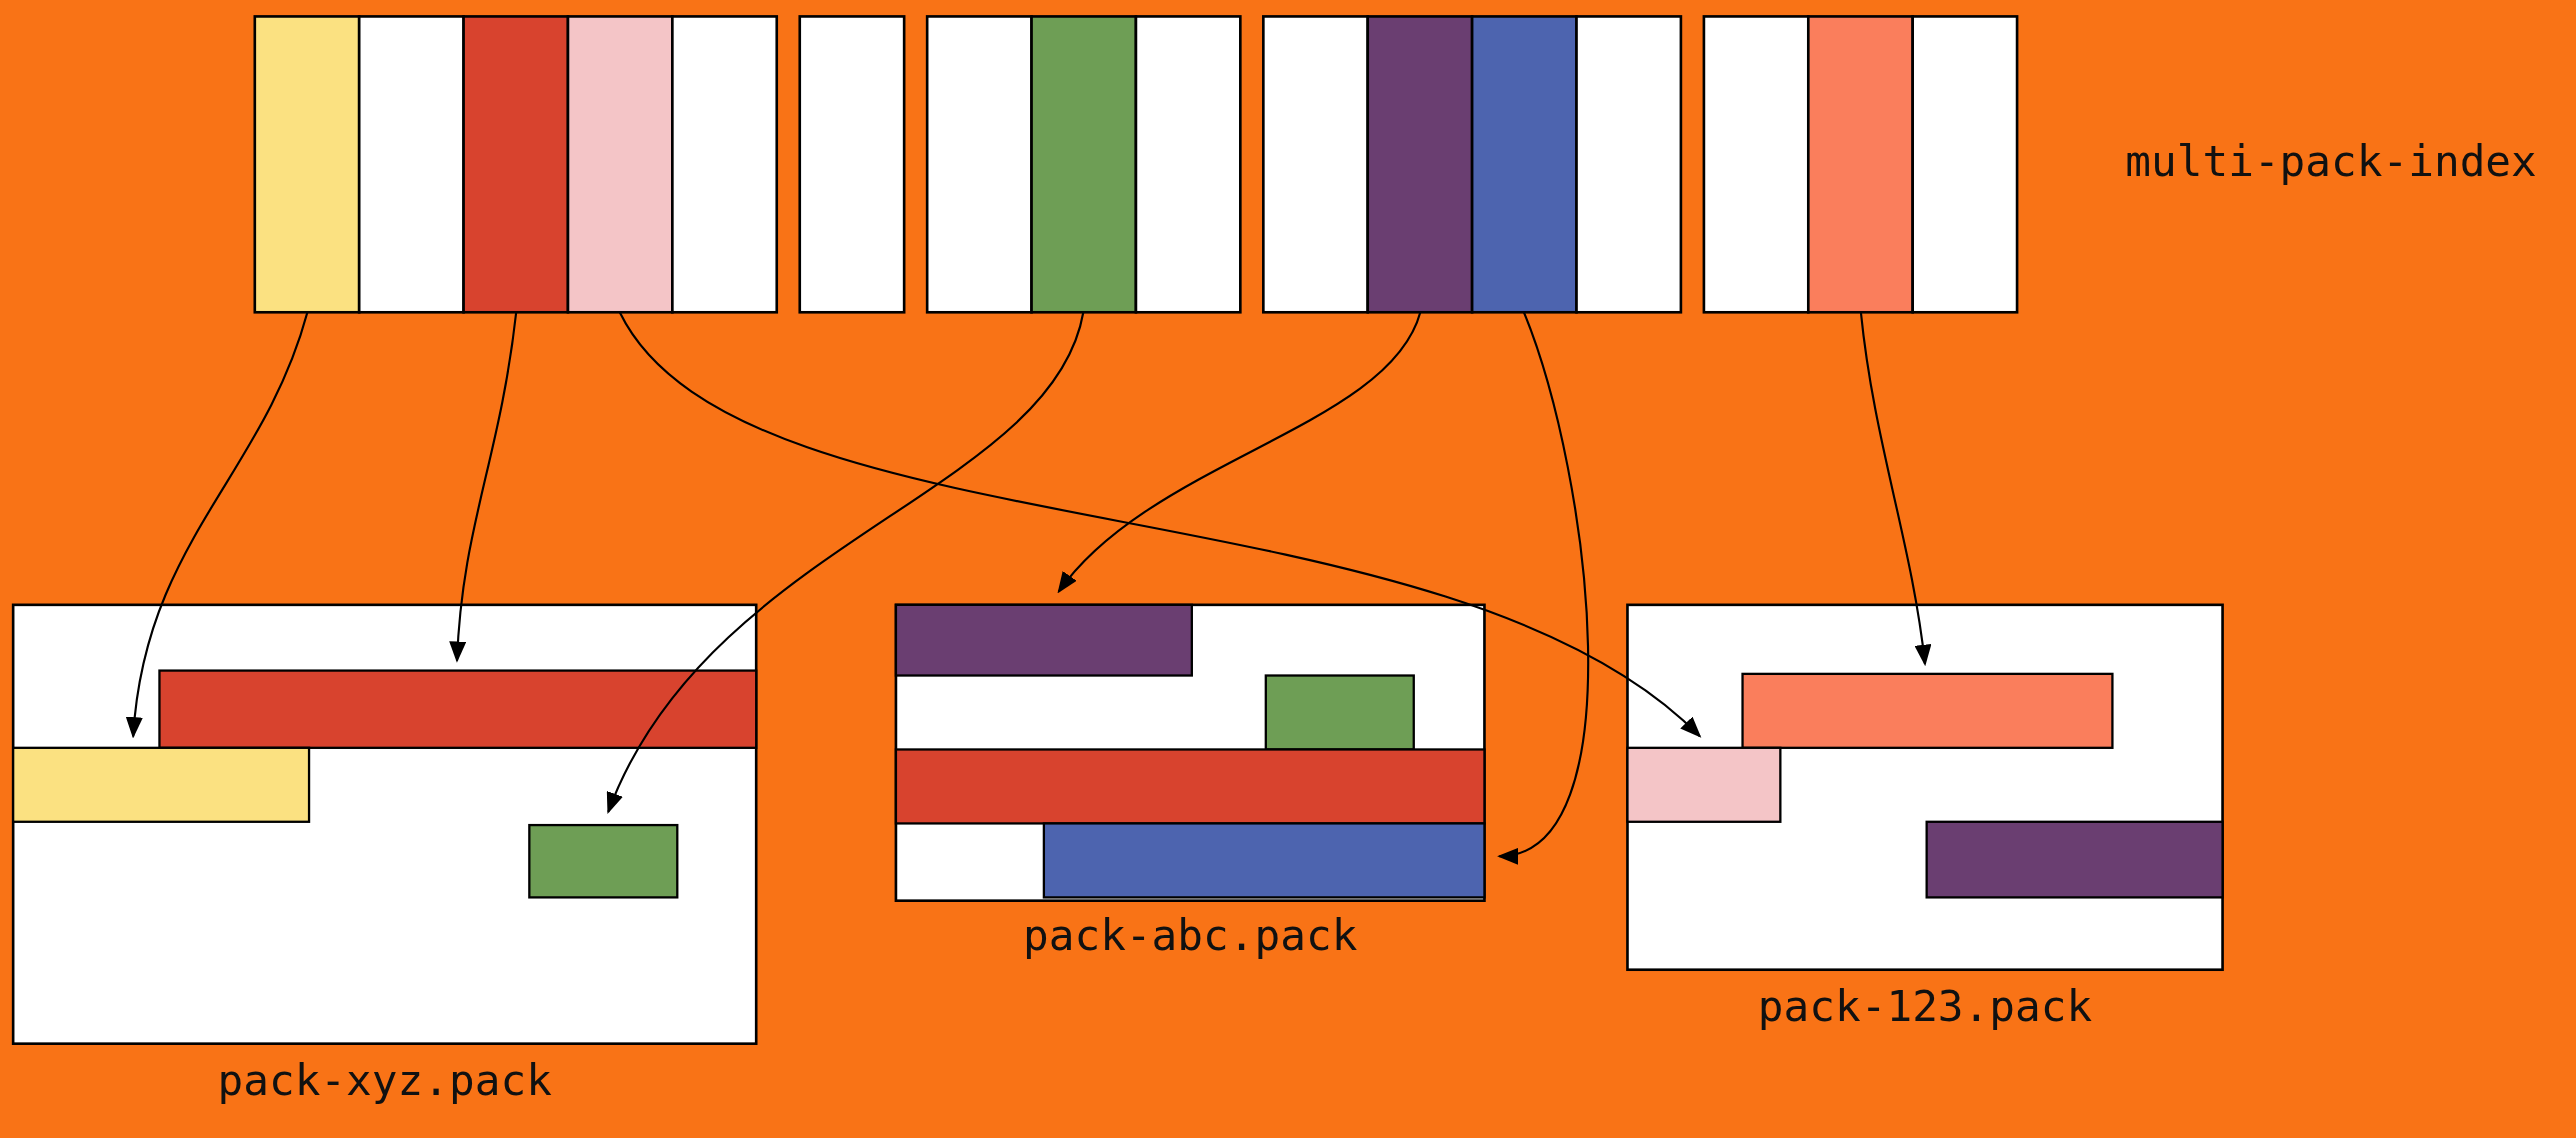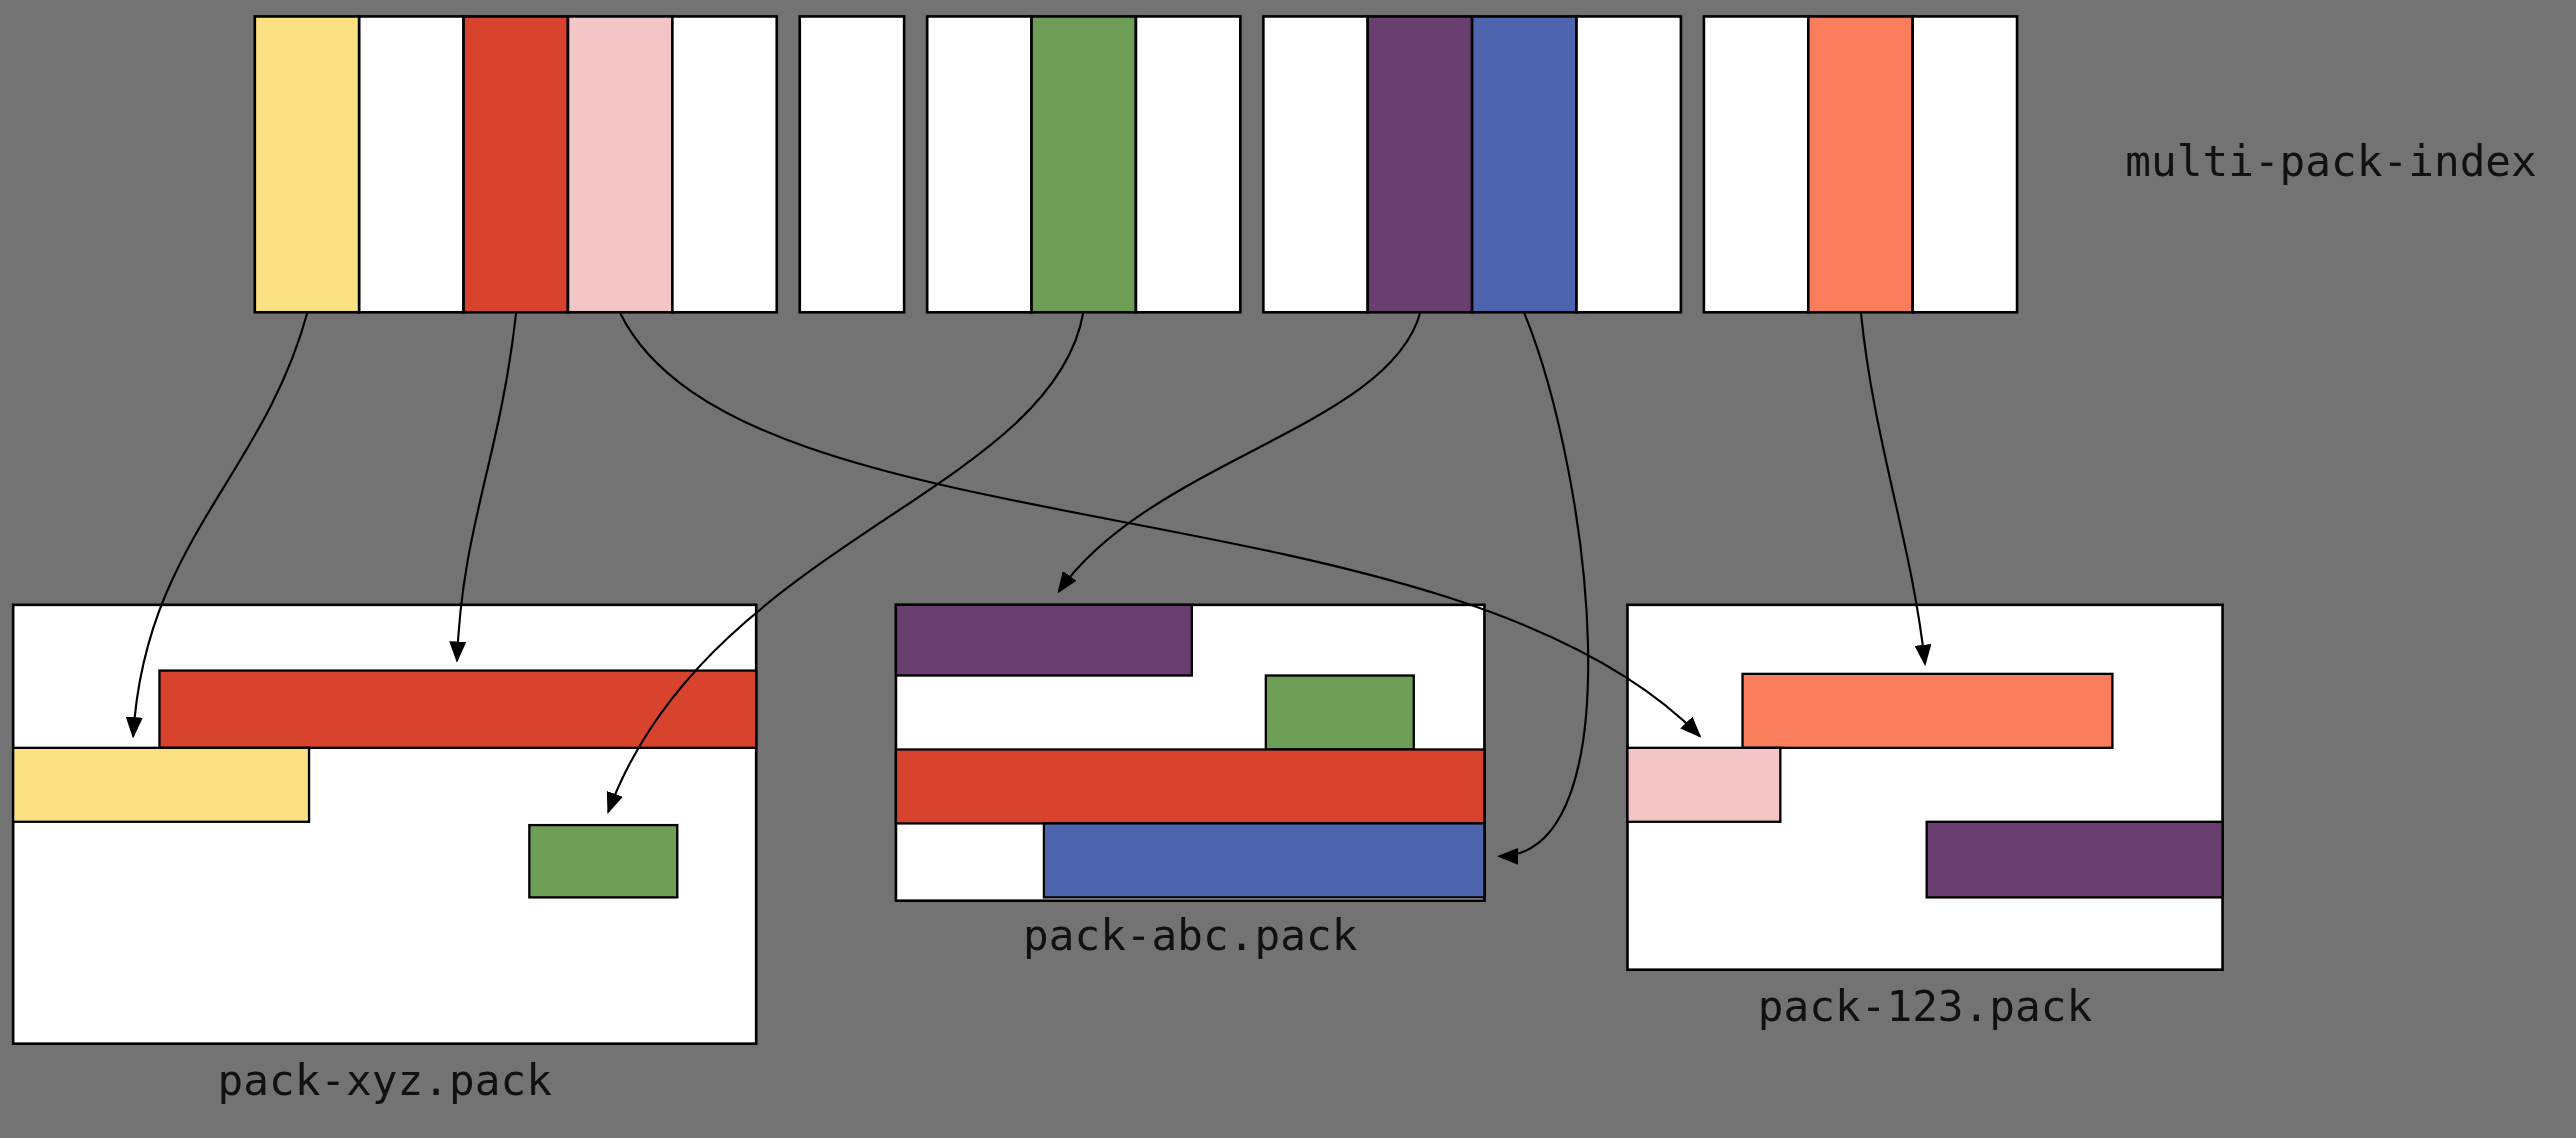--- a/index.html
+++ b/index.html
@@ -5,21 +5,21 @@
   html, body {
     margin: 0;
     padding: 0;
     background: #ffffff;
   }
   .canvas {
     width: 2576px;
     height: 1139px;
     position: relative;
     overflow: hidden;
-    background: #737373;
+    background: #f97316;
   }
   svg { display: block; }
   .lbl {
     font-family: "DejaVu Sans Mono", "Liberation Mono", monospace;
     font-size: 26px;
     fill: #111111;
   }
 </style>
 </head>
 <body>

